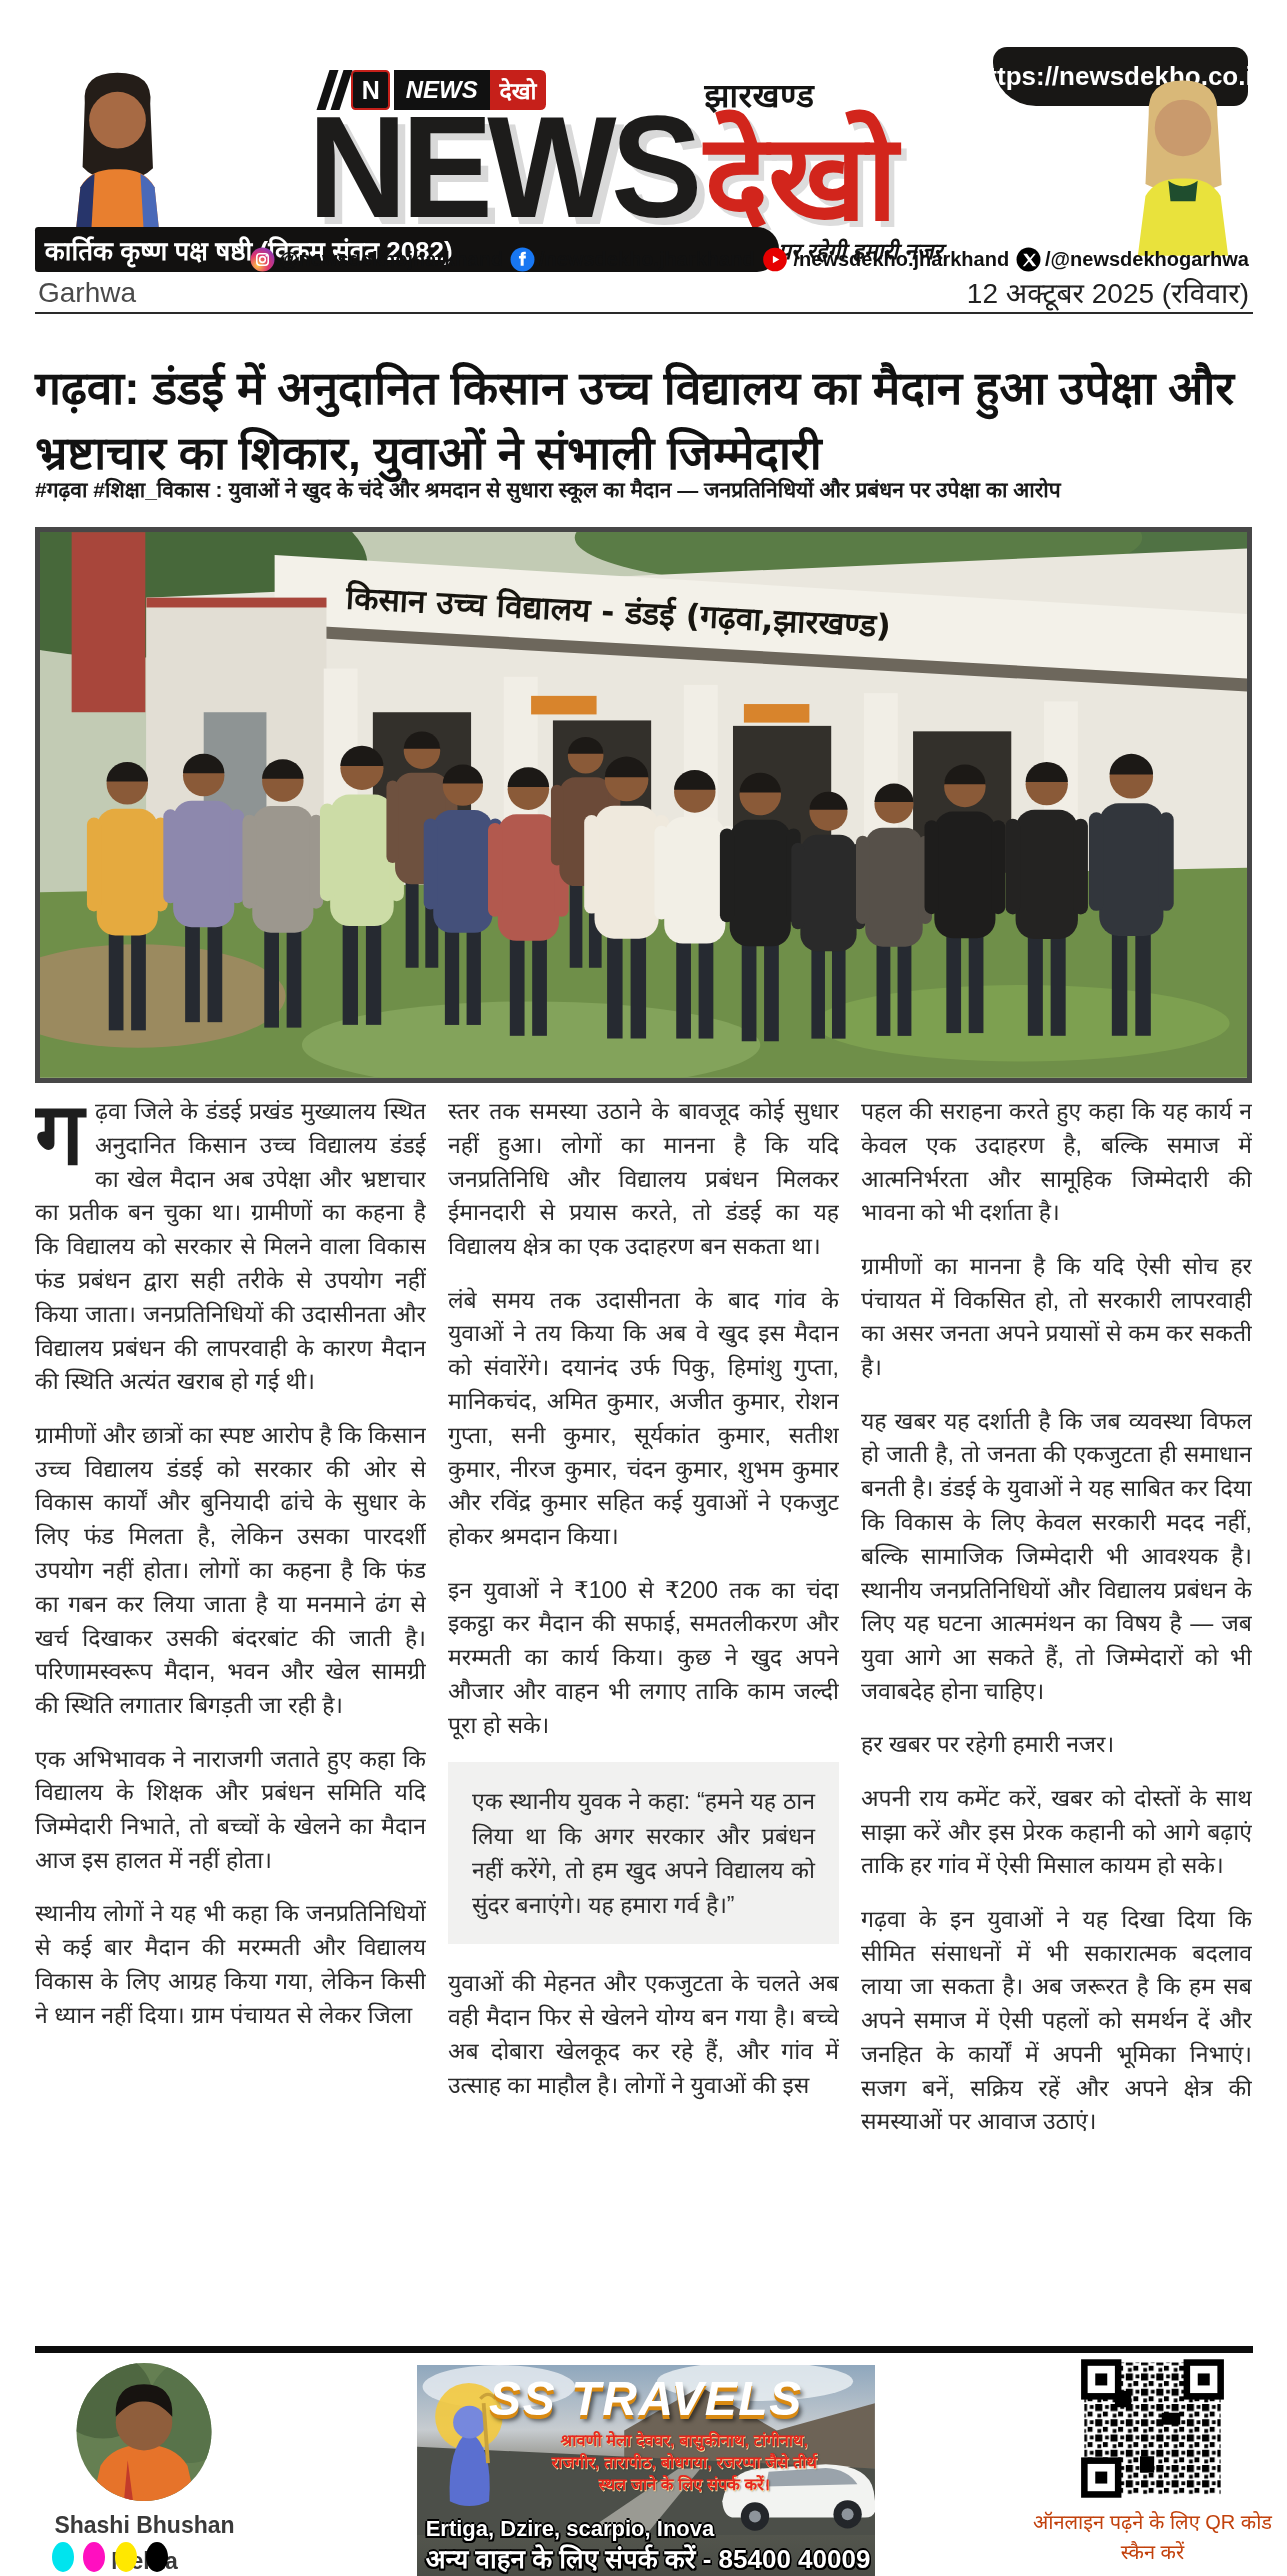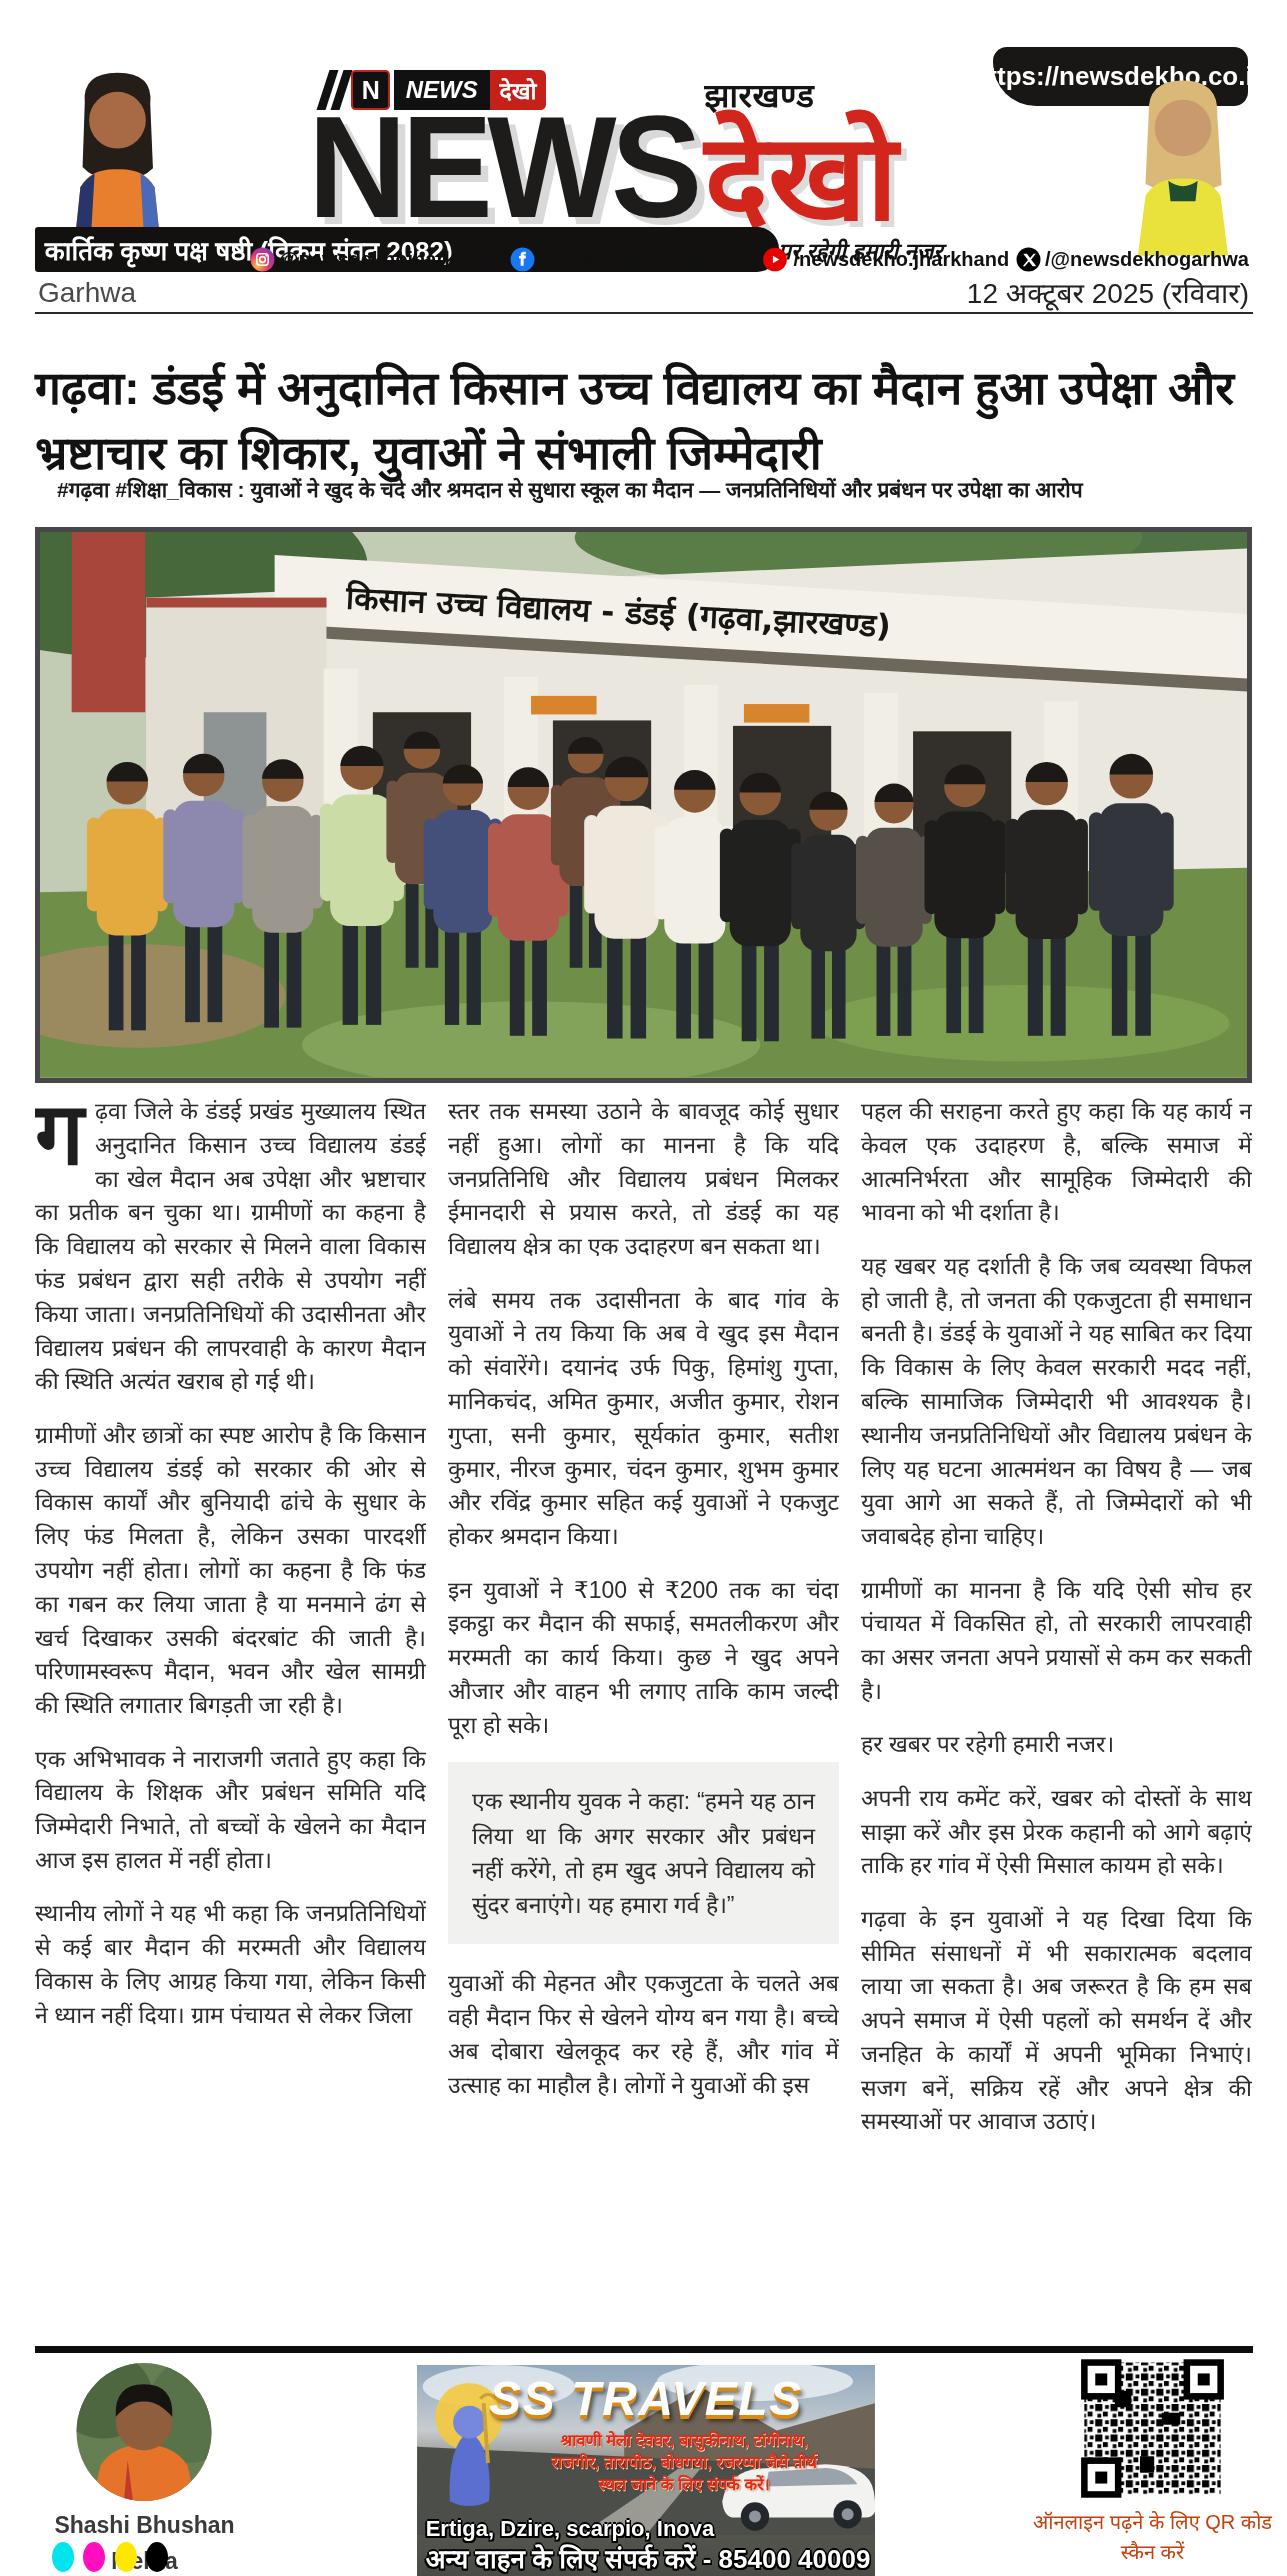--- a/index.html
+++ b/index.html
@@ -34,21 +34,21 @@
   .social-row{position:absolute;right:38px;top:247px;display:flex;align-items:center;gap:6.5px;z-index:5;}
   .social-item{display:flex;align-items:center;gap:4.4px;font-size:20px;font-weight:bold;color:#111;}
   .social-item svg{display:block;}
   .loc-row{position:absolute;left:38px;top:277px;font-size:28px;color:#4a4a4a;}
   .date-row{position:absolute;right:38px;top:273px;font-size:28px;color:#222;}
   .thin-rule{position:absolute;left:35px;top:312px;width:1218px;height:2.2px;background:#2a2a2a;}
   
   .headline{position:absolute;left:35px;top:325px;width:1219px;font-size:46px;line-height:1.42;
         font-weight:800;color:#121212;}
   .subheadline{position:absolute;left:35px;top:476px;width:1219px;font-size:21px;line-height:1.3;
-        font-weight:700;color:#1a1a1a;margin-left:22px;}
+        font-weight:700;color:#1a1a1a;}
   
   .photo{position:absolute;left:35px;top:527px;width:1207px;height:546px;border:5.5px solid #474747;
         background:#cfd4c4;box-sizing:content-box;}
   .photo svg{display:block;}
   
   .columns{position:absolute;left:35px;top:1095px;width:1218px;height:1248px;display:flex;gap:22px;}
   .col{width:391px;overflow:hidden;}
   .col p{margin:0 0 19.6px 0;font-size:23px;line-height:1.47;text-align:justify;color:#2b2b2b;}
   .dropcap{float:left;font-size:87px;line-height:65px;font-weight:700;color:#1e1e1e;padding:5.5px 11px 0 0;}
   .quote{background:#f1f1f0;padding:22px 24px;margin:3.3px 0 23px 0;font-size:23px;line-height:1.5;
@@ -239,22 +239,22 @@
     </div>
     <div class="col">
       <p>स्तर तक समस्या उठाने के बावजूद कोई सुधार नहीं हुआ। लोगों का मानना है कि यदि जनप्रतिनिधि और विद्यालय प्रबंधन मिलकर ईमानदारी से प्रयास करते, तो डंडई का यह विद्यालय क्षेत्र का एक उदाहरण बन सकता था।</p>
       <p>लंबे समय तक उदासीनता के बाद गांव के युवाओं ने तय किया कि अब वे खुद इस मैदान को संवारेंगे। दयानंद उर्फ पिकु, हिमांशु गुप्ता, मानिकचंद, अमित कुमार, अजीत कुमार, रोशन गुप्ता, सनी कुमार, सूर्यकांत कुमार, सतीश कुमार, नीरज कुमार, चंदन कुमार, शुभम कुमार और रविंद्र कुमार सहित कई युवाओं ने एकजुट होकर श्रमदान किया।</p>
       <p>इन युवाओं ने ₹100 से ₹200 तक का चंदा इकट्ठा कर मैदान की सफाई, समतलीकरण और मरम्मती का कार्य किया। कुछ ने खुद अपने औजार और वाहन भी लगाए ताकि काम जल्दी पूरा हो सके।</p>
       <div class="quote">एक स्थानीय युवक ने कहा: “हमने यह ठान लिया था कि अगर सरकार और प्रबंधन नहीं करेंगे, तो हम खुद अपने विद्यालय को सुंदर बनाएंगे। यह हमारा गर्व है।”</div>
       <p>युवाओं की मेहनत और एकजुटता के चलते अब वही मैदान फिर से खेलने योग्य बन गया है। बच्चे अब दोबारा खेलकूद कर रहे हैं, और गांव में उत्साह का माहौल है। लोगों ने युवाओं की इस</p>
     </div>
     <div class="col">
       <p>पहल की सराहना करते हुए कहा कि यह कार्य न केवल एक उदाहरण है, बल्कि समाज में आत्मनिर्भरता और सामूहिक जिम्मेदारी की भावना को भी दर्शाता है।</p>
+      <p>ग्रामीणों का मानना है कि यदि ऐसी सोच हर पंचायत में विकसित हो, तो सरकारी लापरवाही का असर जनता अपने प्रयासों से कम कर सकती है।</p>
       <p>यह खबर यह दर्शाती है कि जब व्यवस्था विफल हो जाती है, तो जनता की एकजुटता ही समाधान बनती है। डंडई के युवाओं ने यह साबित कर दिया कि विकास के लिए केवल सरकारी मदद नहीं, बल्कि सामाजिक जिम्मेदारी भी आवश्यक है। स्थानीय जनप्रतिनिधियों और विद्यालय प्रबंधन के लिए यह घटना आत्ममंथन का विषय है — जब युवा आगे आ सकते हैं, तो जिम्मेदारों को भी जवाबदेह होना चाहिए।</p>
-      <p>ग्रामीणों का मानना है कि यदि ऐसी सोच हर पंचायत में विकसित हो, तो सरकारी लापरवाही का असर जनता अपने प्रयासों से कम कर सकती है।</p>
       <p>हर खबर पर रहेगी हमारी नजर।</p>
       <p>अपनी राय कमेंट करें, खबर को दोस्तों के साथ साझा करें और इस प्रेरक कहानी को आगे बढ़ाएं ताकि हर गांव में ऐसी मिसाल कायम हो सके।</p>
       <p>गढ़वा के इन युवाओं ने यह दिखा दिया कि सीमित संसाधनों में भी सकारात्मक बदलाव लाया जा सकता है। अब जरूरत है कि हम सब अपने समाज में ऐसी पहलों को समर्थन दें और जनहित के कार्यों में अपनी भूमिका निभाएं। सजग बनें, सक्रिय रहें और अपने क्षेत्र की समस्याओं पर आवाज उठाएं।</p>
     </div>
   </section>
 
   <div class="thick-rule"></div>
 
   <div class="author-photo">
     <svg width="136" height="140" viewBox="0 0 250 256">

